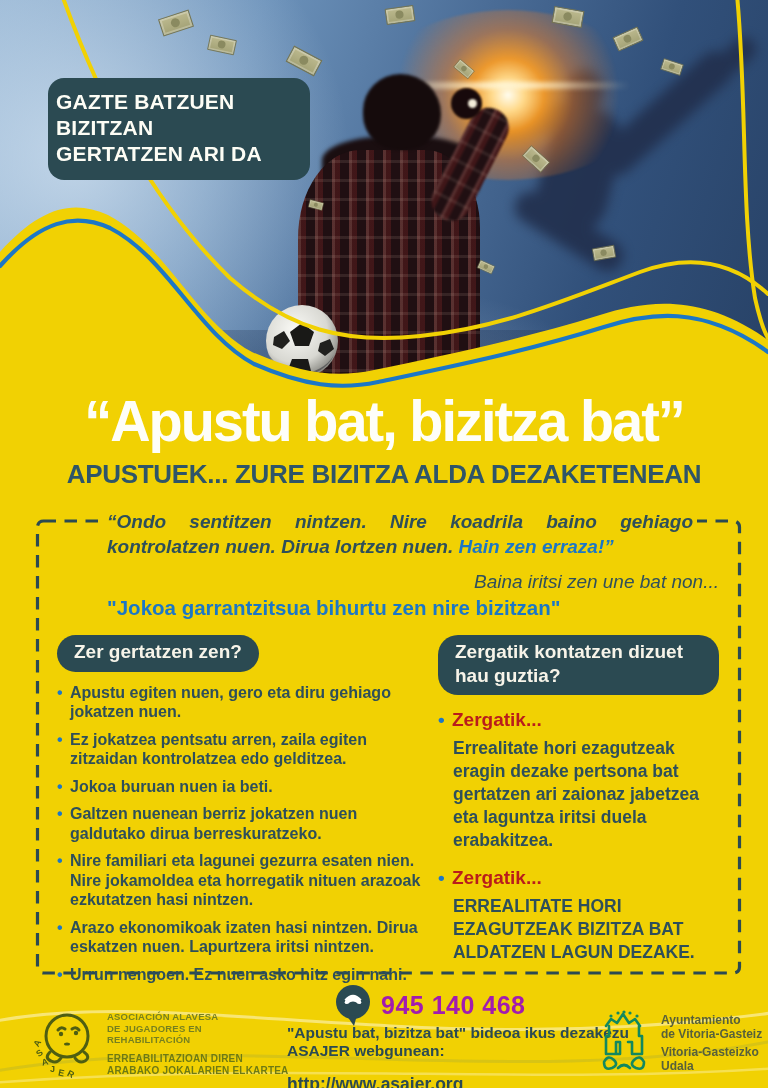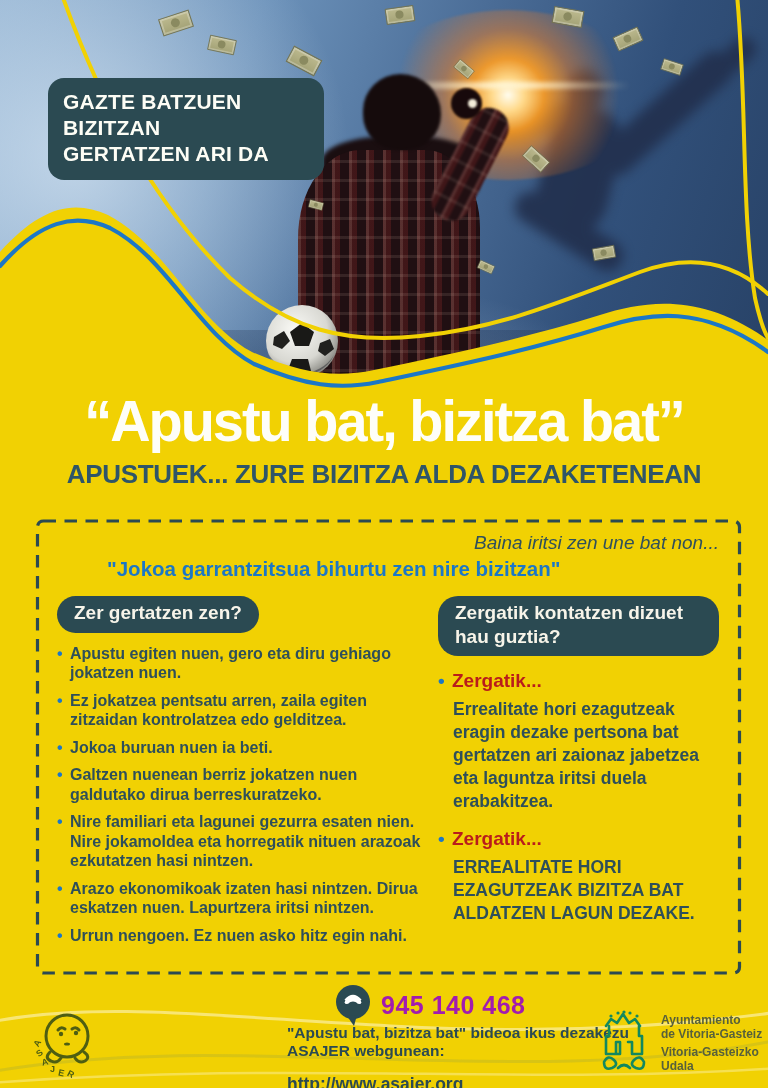--- a/index.html
+++ b/index.html
@@ -60,21 +60,21 @@
     background:rgba(255,250,230,.95);filter:blur(1px);}
   .bill{position:absolute;width:30px;height:16px;border:1px solid #767550;
     background:linear-gradient(#BCB98E,#A3A276);box-shadow:inset 0 0 0 2px rgba(255,255,255,.25);}
   .bill::after{content:"";position:absolute;left:10px;top:3px;width:9px;height:9px;border-radius:50%;
     background:#8A8A60;}
   
   .waves{position:absolute;left:0;top:0;width:768px;height:1088px;z-index:6;pointer-events:none;}
   
   .badge-top{
     position:absolute;left:48px;top:78px;width:246px;z-index:8;
-    background:#2B4A52;border-radius:16px;padding:11px 15px 13px;
+    background:#2B4A52;border-radius:16px;padding:11px 8px 13px;
     color:#FDFDF5;font-size:21px;line-height:26px;font-weight:bold;letter-spacing:.2px;
   }
   
   .title{
     position:absolute;left:0;top:388px;width:768px;z-index:7;text-align:center;
     color:#FEFEF8;font-size:57px;font-weight:bold;letter-spacing:-2px;
     transform:scaleX(.98);
   }
   .subtitle{
     position:absolute;left:0;top:459px;width:768px;z-index:7;text-align:center;
@@ -209,20 +209,21 @@
   <div class="badge-top">
     <div>GAZTE BATZUEN</div>
     <div>BIZITZAN</div>
     <div>GERTATZEN ARI DA</div>
   </div>
 
   <div class="title">“Apustu bat, bizitza bat”</div>
   <div class="subtitle">APUSTUEK... ZURE BIZITZA ALDA DEZAKETENEAN</div>
 
   <div class="content">
+    <p class="quote-first"><span>“Ondo sentitzen nintzen. Nire koadrila baino gehiago kontrolatzen nuen. Dirua lortzen nuen.</span> <span class="hl">Hain zen erraza!”</span></p>
     <p class="quote-transition">Baina iritsi zen une bat non...</p>
     <p class="quote-conclusion">"Jokoa garrantzitsua bihurtu zen nire bizitzan"</p>
 
     <div class="cols">
       <div class="col-left">
         <span class="pill">Zer gertatzen zen?</span>
         <ul>
           <li>Apustu egiten nuen, gero eta diru gehiago jokatzen nuen.</li>
           <li>Ez jokatzea pentsatu arren, zaila egiten zitzaidan kontrolatzea edo gelditzea.</li>
           <li>Jokoa buruan nuen ia beti.</li>
@@ -277,20 +278,29 @@
       </g>
       <g fill="#4E5E12" font-family="Liberation Sans, sans-serif" font-size="9" font-weight="bold">
         <text x="3" y="38" transform="rotate(-60 6 36)">A</text>
         <text x="5" y="48" transform="rotate(-35 8 46)">S</text>
         <text x="10" y="57" transform="rotate(-15 13 55)">A</text>
         <text x="18" y="64">J</text>
         <text x="26" y="68" transform="rotate(12 29 66)">E</text>
         <text x="35" y="69" transform="rotate(28 38 67)">R</text>
       </g>
     </svg>
+    <div class="asajer-text">
+      <div>ASOCIACIÓN ALAVESA</div>
+      <div>DE JUGADORES EN</div>
+      <div>REHABILITACIÓN</div>
+      <div class="eu">
+        <div>ERREABILITAZIOAN DIREN</div>
+        <div>ARABAKO JOKALARIEN ELKARTEA</div>
+      </div>
+    </div>
   </div>
 
   <div class="vitoria-block">
     <svg width="56" height="66" viewBox="0 0 56 66">
       <g fill="none" stroke="#12885F" stroke-width="2.6" stroke-linecap="round" stroke-linejoin="round">
         <path d="M10,16 l5,-7 6,4 6,-9 6,9 6,-4 5,7"></path>
         <path d="M13,16 v10 h-3 v18 h10 v-12 h4 v12 h-4"></path>
         <path d="M43,16 v10 h3 v18 h-10 v-12 h-4"></path>
         <path d="M8,52 q4,-8 10,-2 q5,5 -2,8 q-8,3 -8,-6"></path>
         <path d="M48,52 q-4,-8 -10,-2 q-5,5 2,8 q8,3 8,-6"></path>

